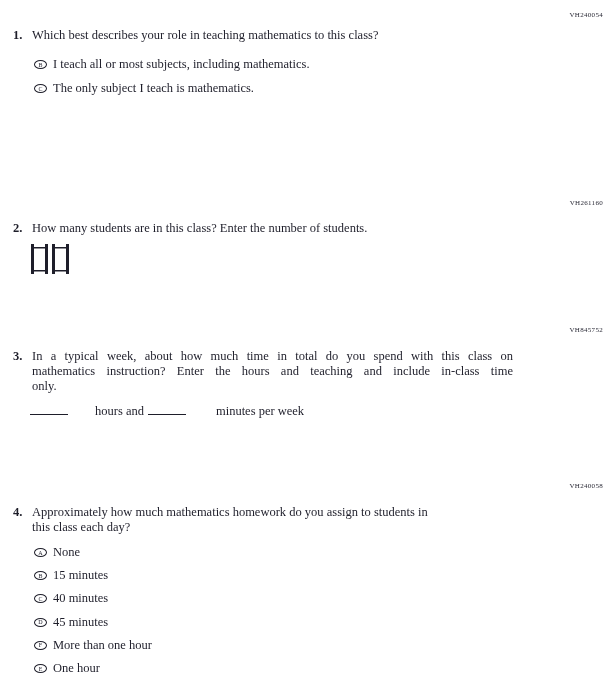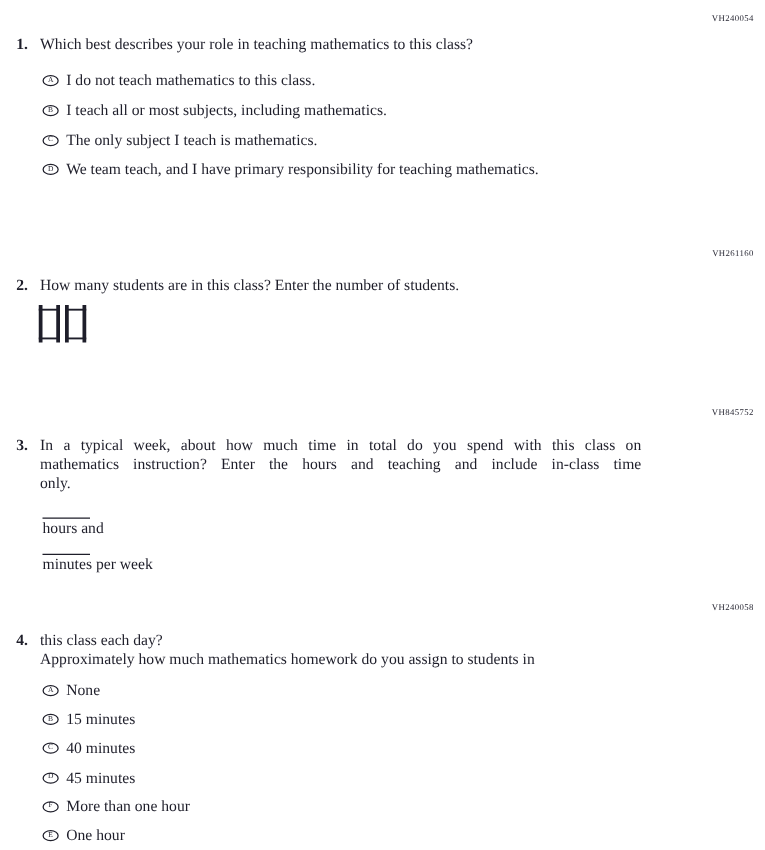--- a/index.html
+++ b/index.html
@@ -38,21 +38,21 @@
     background-image:
       linear-gradient(#1e1e2a,#1e1e2a),
       linear-gradient(#1e1e2a,#1e1e2a),
       linear-gradient(#1e1e2a,#1e1e2a),
       linear-gradient(#1e1e2a,#1e1e2a);
     background-size:3px 100%, 3px 100%, 100% 1.5px, 100% 1.5px;
     background-position:left top, right top, 0 2.5px, 0 calc(100% - 2.5px);
     background-repeat:no-repeat;
   }
 
-  .fill-row { position:absolute; left:30px; display:flex; align-items:baseline; font-size:12.5px; line-height:15px;flex-direction:column; }
+  .fill-row { position:absolute; left:30px; display:flex; align-items:baseline; font-size:12.5px; line-height:15px; }
   .blank { display:inline-block; width:38px; height:13px; border-bottom:1.2px solid #1e1e2a; }
   .blank.first { margin-right:27px; }
   .blank.second { margin-left:4px; margin-right:30px; }
   .fill-label { white-space:nowrap; }
 
   
   #q1 { top:11px; }
   #q1 .q-row { top:17px; }
   #q1 .options { top:42px; }
 
@@ -77,41 +77,29 @@
     <div class="code">VH240054</div>
     <div class="q-row">
       <span class="q-num">1.</span>
       <div class="q-text">
         <div class="qline">Which best describes your role in teaching mathematics to this class?</div>
       </div>
     </div>
     <div class="options">
       <div class="option">
         <span class="oval">
-            <span class="oval-letter">A</span>
-          </span>
-        <span class="opt-label">I do not teach mathematics to this class.</span>
-      </div>
-      <div class="option">
-        <span class="oval">
             <span class="oval-letter">B</span>
           </span>
         <span class="opt-label">I teach all or most subjects, including mathematics.</span>
       </div>
       <div class="option">
         <span class="oval">
             <span class="oval-letter">C</span>
           </span>
         <span class="opt-label">The only subject I teach is mathematics.</span>
-      </div>
-      <div class="option">
-        <span class="oval">
-            <span class="oval-letter">D</span>
-          </span>
-        <span class="opt-label">We team teach, and I have primary responsibility for teaching mathematics.</span>
       </div>
     </div>
   </section>
 
   <section class="question" id="q2">
     <div class="code">VH261160</div>
     <div class="q-row">
       <span class="q-num">2.</span>
       <div class="q-text">
         <div class="qline">How many students are in this class? Enter the number of students.</div>
@@ -139,22 +127,22 @@
       <span class="blank second"></span>
       <span class="fill-label">minutes per week</span>
     </div>
   </section>
 
   <section class="question" id="q4">
     <div class="code">VH240058</div>
     <div class="q-row">
       <span class="q-num">4.</span>
       <div class="q-text">
+        <div class="pline">Approximately how much mathematics homework do you assign to students in</div>
         <div class="pline">this class each day?</div>
-        <div class="pline">Approximately how much mathematics homework do you assign to students in</div>
       </div>
     </div>
     <div class="options">
       <div class="option q4">
         <span class="oval">
             <span class="oval-letter">A</span>
           </span>
         <span class="opt-label">None</span>
       </div>
       <div class="option q4">

